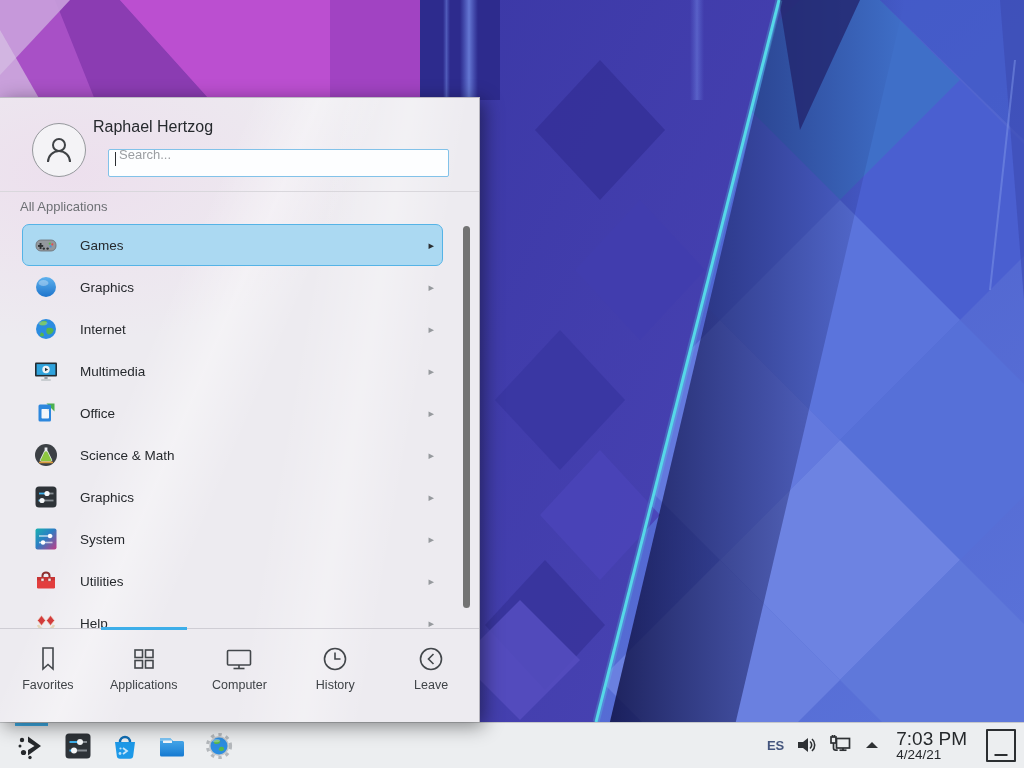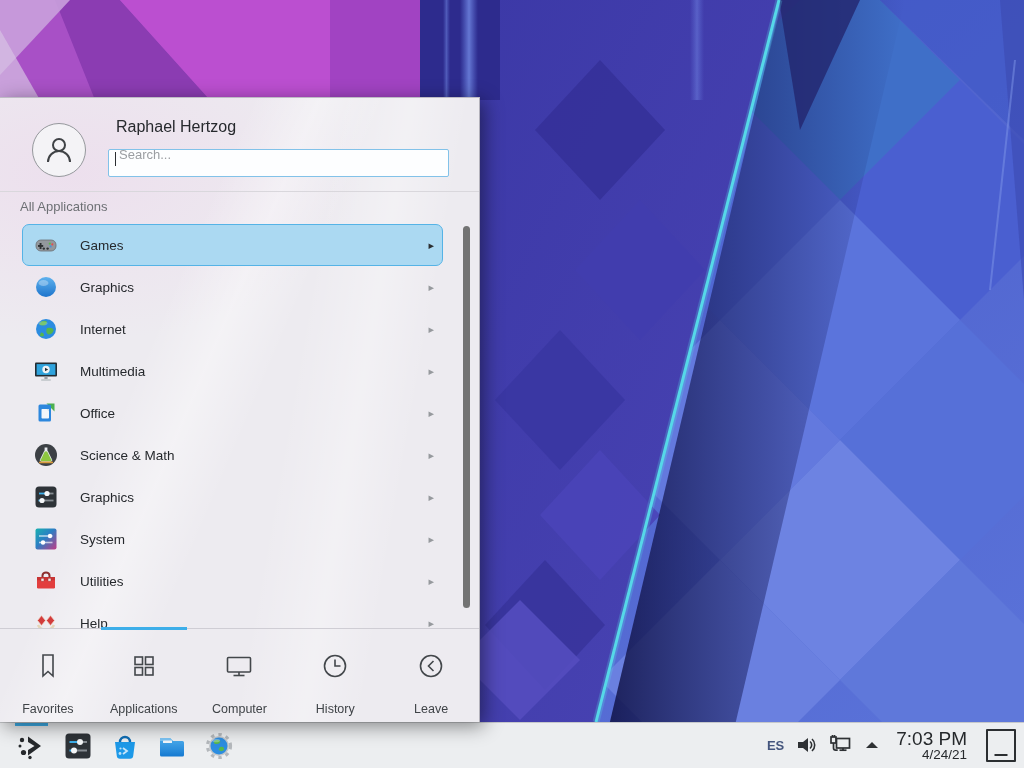--- a/index.html
+++ b/index.html
@@ -14,21 +14,21 @@
         background:#edebf0;border-top:1px solid #bdbbc4;border-right:1px solid #b3b1ba;
         box-shadow:4px 4px 18px rgba(0,0,0,.45);box-sizing:border-box;}
   .menu .streaks{position:absolute;inset:0;pointer-events:none;
         background:
           linear-gradient(113deg, transparent 34%, rgba(255,255,255,.38) 43%, transparent 52%),
           linear-gradient(100deg, transparent 58%, rgba(255,255,255,.30) 70%, transparent 80%),
           radial-gradient(ellipse 420px 240px at 15% 12%, rgba(236,205,233,.38), transparent 70%);}
   .mheader{position:absolute;left:0;top:0;width:100%;height:93px;}
   .avatar{position:absolute;left:32px;top:25px;width:52px;height:52px;border:1px solid #95989c;
           border-radius:50%;background:#f4f3f6;display:flex;align-items:center;justify-content:center;}
-  .uname{position:absolute;left:116px;top:20px;font-size:16px;color:#26292d;}
+  .uname{position:absolute;left:93px;top:20px;font-size:16px;color:#26292d;}
   .searchwrap{position:absolute;left:108px;top:47px;width:341px;height:28px;}
   .searchwrap input{width:100%;height:100%;box-sizing:border-box;border:1px solid #82c2e9;
           border-radius:2px;background:#fdfeff;font-size:13px;padding:0 8px 16px 10px;
           font-family:"Liberation Sans",sans-serif;color:#2b2e31;outline:none;}
   .searchwrap input::placeholder{color:#9b9ea2;}
   .caret{position:absolute;left:7px;top:7px;width:1px;height:14px;background:#2b2e31;}
   .hsep{position:absolute;left:0;top:93px;width:100%;height:1px;background:#d9d7dc;}
   .section{position:absolute;left:20px;top:101px;font-size:13px;color:#6d7074;}
 
   .list{position:absolute;left:0;top:126px;width:100%;height:404px;overflow:hidden;}
@@ -40,34 +40,34 @@
   .row.selected .arrow{color:#2b2e31;}
   .icon26{width:26px;height:26px;flex:0 0 26px;}
 
   .scrollthumb{position:absolute;right:9px;top:128px;width:7px;height:382px;
        background:#737373;border-radius:3.5px;}
 
   .bsep{position:absolute;left:0;top:530px;width:100%;height:1px;background:#cfcdd4;}
   .tabind{position:absolute;left:101px;top:529px;width:86px;height:3px;background:#3daee9;}
 
   .tabs{position:absolute;left:0;top:533px;width:100%;height:92px;display:flex;}
-  .tab{flex:1;display:flex;flex-direction:column;align-items:center;justify-content:center;
-       padding-top:12px;gap:20px;cursor:default;}
+  .tab{flex:1;display:flex;flex-direction:column;align-items:center;justify-content:flex-start;
+       padding-top:12px;gap:3px;cursor:default;}
   .tab .tlbl{font-size:12.5px;color:#3f4347;}
 
   
   .taskbar{position:absolute;left:0;bottom:0;width:100%;height:46px;z-index:5;
        background:#eceef0;border-top:1px solid #c6c8cb;box-sizing:border-box;
        display:flex;align-items:center;padding-left:8px;}
   .tbleft{display:flex;align-items:center;gap:13px;padding-left:6px;}
   .tbbtn{width:34px;height:34px;display:flex;align-items:center;justify-content:center;position:relative;}
   .tbbtn.active::before{content:"";position:absolute;left:1px;top:-6px;width:33px;height:3px;background:#3daee9;}
   .tbright{margin-left:auto;display:flex;align-items:center;gap:11px;padding-right:8px;}
   .kbd{font-size:13px;font-weight:bold;color:#44557d;}
-  .clock{display:flex;flex-direction:column;align-items:flex-end;line-height:1.02;color:#26292c;padding:0 4px;}
+  .clock{display:flex;flex-direction:column;align-items:flex-start;line-height:1.02;color:#26292c;padding:0 4px;}
   .clock .t{font-size:19px;}
   .clock .d{font-size:13.5px;}
   .showdesk{width:26px;height:29px;border:2px solid #2b2e31;border-radius:1px;position:relative;background:transparent;margin-left:4px;}
   .showdesk span{position:absolute;left:50%;transform:translateX(-50%);bottom:4px;width:13px;height:2px;background:#2b2e31;}
 </style>
 </head>
 <body>
 
 <svg class="wall" width="1024" height="768" viewBox="0 0 1024 768">
   <defs>

